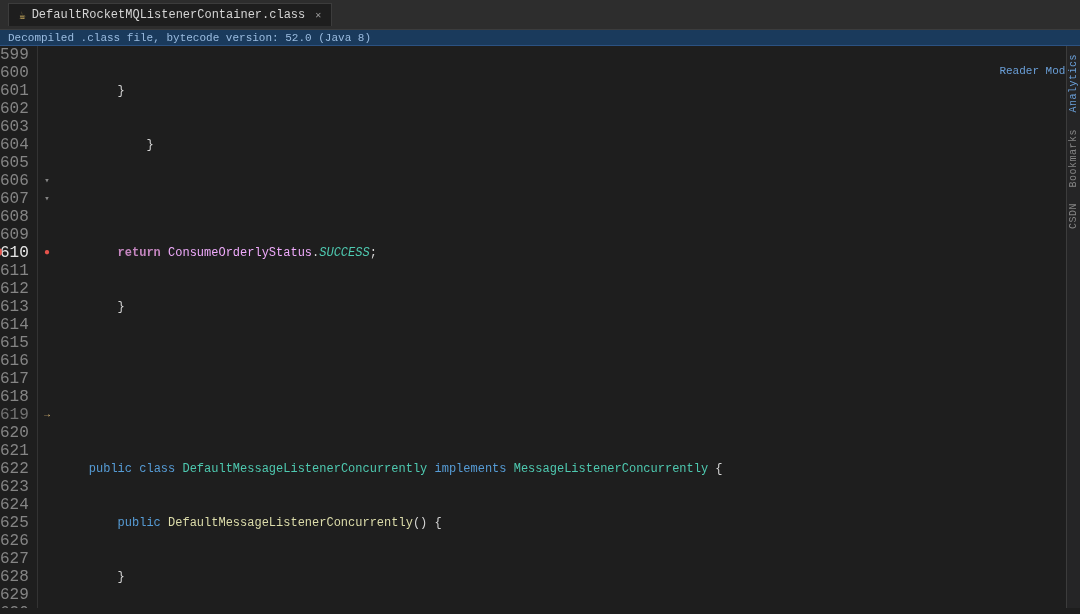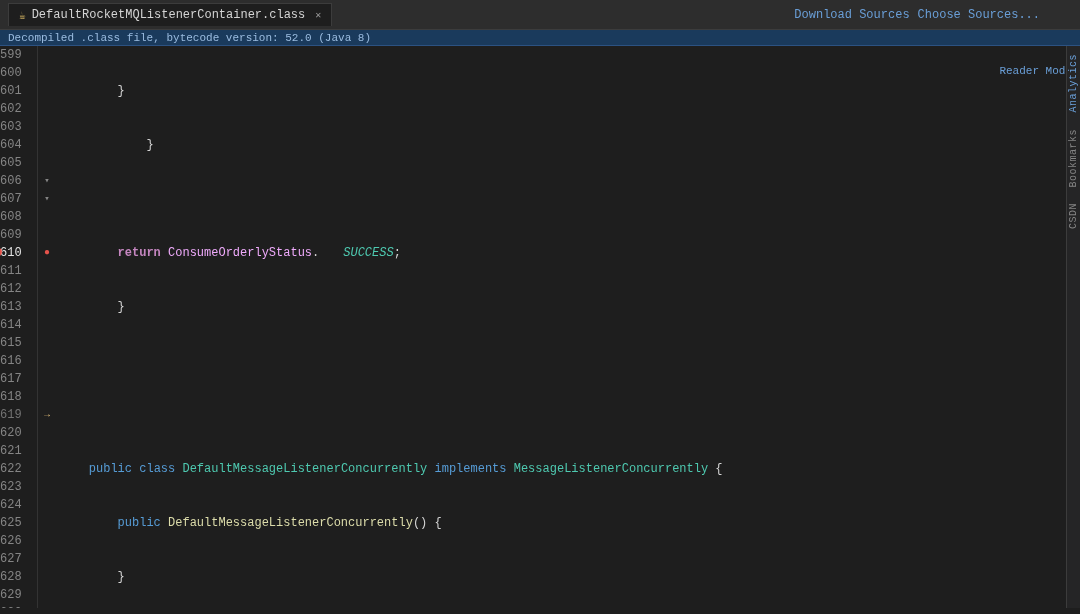--- a/index.html
+++ b/index.html
@@ -122,21 +122,21 @@
     }
 
     
     #line-numbers {
       width: 38px;
       background: #1e1e1e;
       color: #858585;
       text-align: right;
       padding-right: 22px;
       padding-top: 0;
-      font-size: 12px;
+      font-size: 16px;
       line-height: 18px;
       user-select: none;
       flex-shrink: 0;
       border-right: 1px solid #333;
     }
 
     .line-num {
       height: 18px;
       display: block;
       position: relative;
@@ -189,38 +189,34 @@
       height: 18px;
       display: block;
       position: relative;
     }
 
     
     .kw { color: #569cd6; }
     .kw2 { color: #c586c0; font-weight: bold; }
     .type { color: #f0abfc; }
     .method { color: #dcdcaa; }
-    .italic { font-style: italic; margin-left: 24px; }
+    .italic { font-style: italic; }
     .op { color: #d4d4d4; }
     .static-field { color: #4ec9b0; }
     .class-name { color: #4ec9b0; }
     .iface { color: #4ec9b0; }
   </style>
 </head>
 <body>
 
 <div id="top-bar">
   <div id="tab">
     <span class="tab-icon">☕</span>
     <span>DefaultRocketMQListenerContainer.class</span>
     <span class="close-x">✕</span>
-  </div>
-  <div id="top-right-links">
-    <a>Download Sources</a>
-    <a>Choose Sources...</a>
   </div>
 </div>
 
 <div id="info-bar" style="position:relative;">
   <span>Decompiled .class file, bytecode version: 52.0 (Java 8)</span>
   <span id="reader-mode">Reader Mode</span>
 </div>
 
 <div id="code-area">
 

